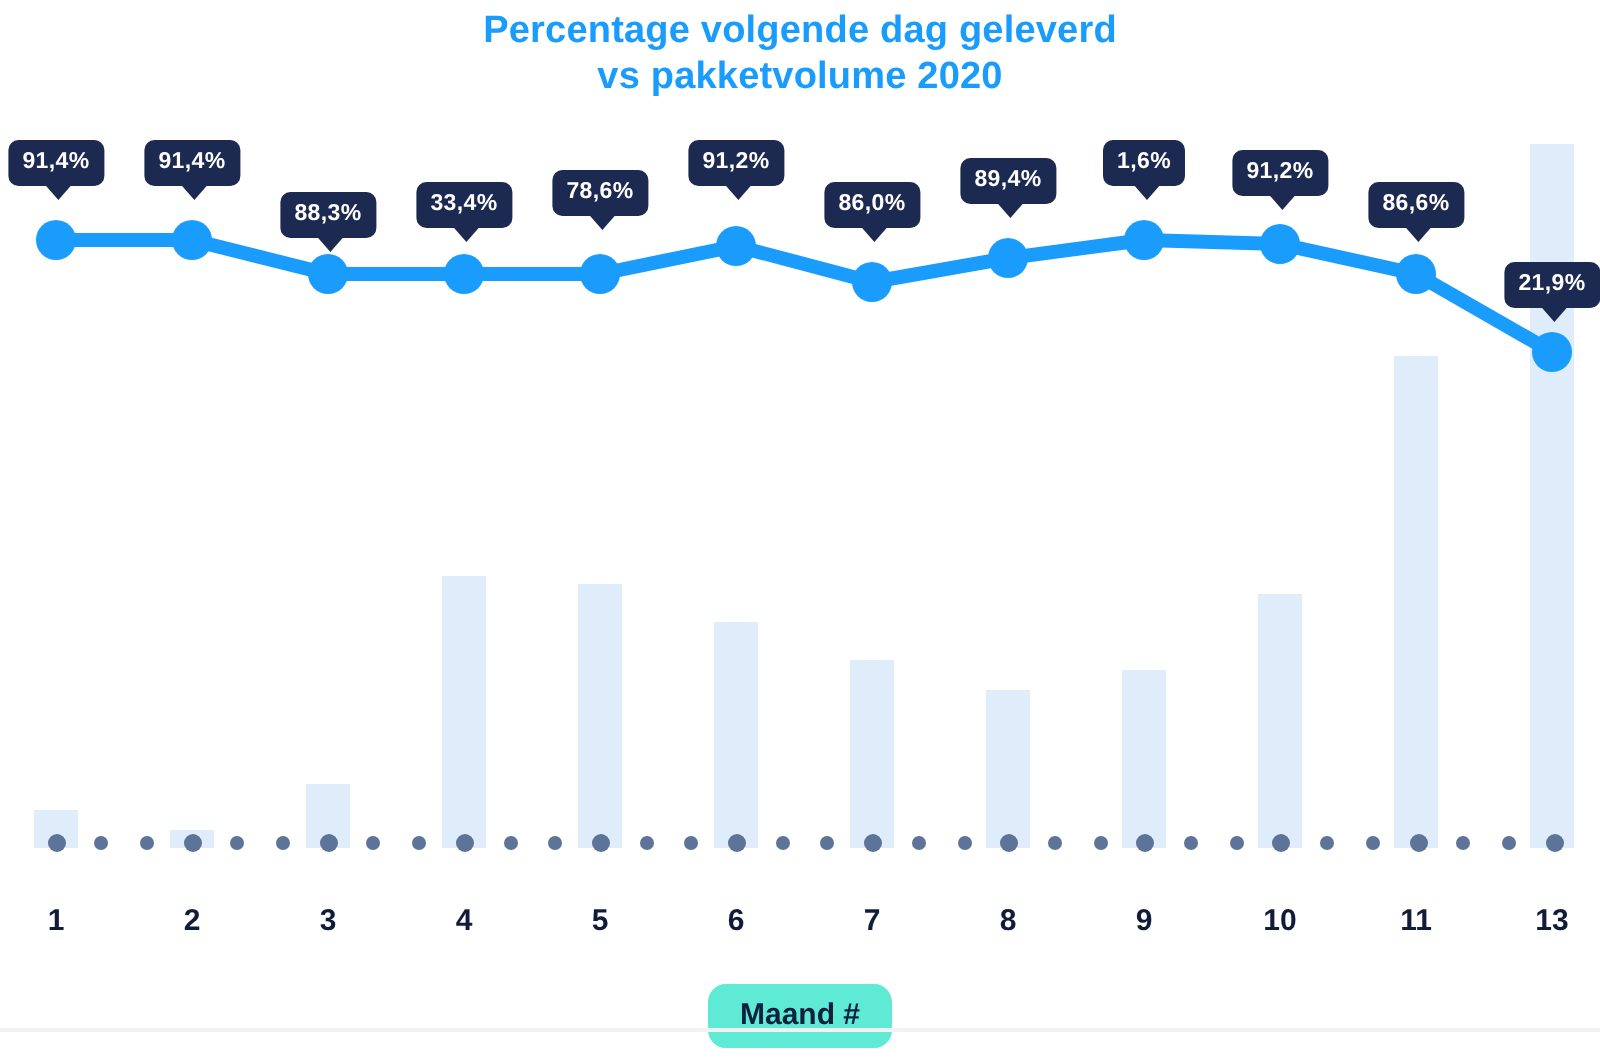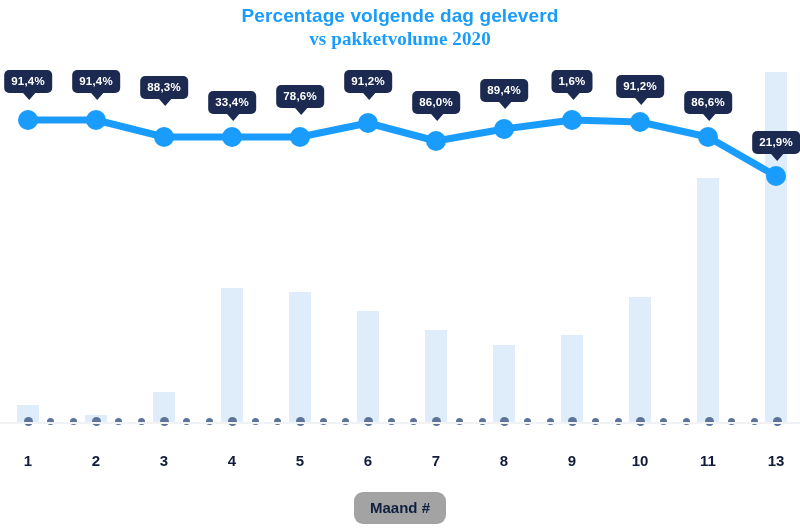--- a/index.html
+++ b/index.html
@@ -3,33 +3,33 @@
 <meta charset="utf-8">
 <style>
   html,body{margin:0;padding:0;}
   body{
     width:800px;height:532px;
     background:#ffffff;
     font-family:"Liberation Sans", sans-serif;
     overflow:hidden;
     position:relative;
   }
-  #chart-root{position:relative;width:800px;height:424px;}
+  #chart-root{position:relative;width:800px;height:516px;}
 
   
   .chart-title{
     position:absolute;top:4px;left:0;width:800px;
     text-align:center;
     color:#1a9cfc;
     font-size:19px;
     font-weight:700;
     line-height:23px;
     letter-spacing:0.1px;
   }
-  .chart-title .l2{display:block;font-family:Liberation Serif, serif;}
+  .chart-title .l2{display:block;}
 
   
   .plot{
     position:absolute;left:0;top:0;width:800px;height:440px;
   }
 
   
   .bar{
     position:absolute;
     background:#dfedfa;
@@ -87,21 +87,21 @@
     color:#111c3a;
     font-size:15px;
     font-weight:700;
   }
 
   
   .axis-badge{
     position:absolute;
     left:400px;top:492px;
     transform:translateX(-50%);
-    background:#a3a3a3;
+    background:#5eead4;
     color:#10203f;
     font-size:15px;
     font-weight:700;
     padding:7px 16px 8px 16px;
     border-radius:9px;
     white-space:nowrap;
   }
 
   
   .bottom-rule{
@@ -183,21 +183,21 @@
         <div class="marker" style="left: 436px; top: 141px; background: rgb(26, 156, 252);"></div>
         <div class="marker" style="left: 504px; top: 129px; background: rgb(26, 156, 252);"></div>
         <div class="marker" style="left: 572px; top: 120px; background: rgb(26, 156, 252);"></div>
         <div class="marker" style="left: 640px; top: 122px; background: rgb(26, 156, 252);"></div>
         <div class="marker" style="left: 708px; top: 137px; background: rgb(26, 156, 252);"></div>
         <div class="marker" style="left: 776px; top: 176px; background: rgb(26, 156, 252);"></div>
       </div>
     <div id="tips-layer">
         <div class="tip" style="left: 28px; top: 70px;">91,4%</div>
         <div class="tip" style="left: 96px; top: 70px;">91,4%</div>
-        <div class="tip" style="left: 164px; top: 76px; text-align: right;">88,3%</div>
+        <div class="tip" style="left: 164px; top: 96px; text-align: right;">88,3%</div>
         <div class="tip" style="left: 232px; top: 91px;">33,4%</div>
         <div class="tip" style="left: 300px; top: 85px;">78,6%</div>
         <div class="tip" style="left: 368px; top: 70px;">91,2%</div>
         <div class="tip" style="left: 436px; top: 91px; text-align: center;">86,0%</div>
         <div class="tip" style="left: 504px; top: 79px; text-align: center;">89,4%</div>
         <div class="tip" style="left: 572px; top: 70px;">1,6%</div>
         <div class="tip" style="left: 640px; top: 75px;">91,2%</div>
         <div class="tip" style="left: 708px; top: 91px;">86,6%</div>
         <div class="tip" style="left: 776px; top: 131px;">21,9%</div>
       </div>

